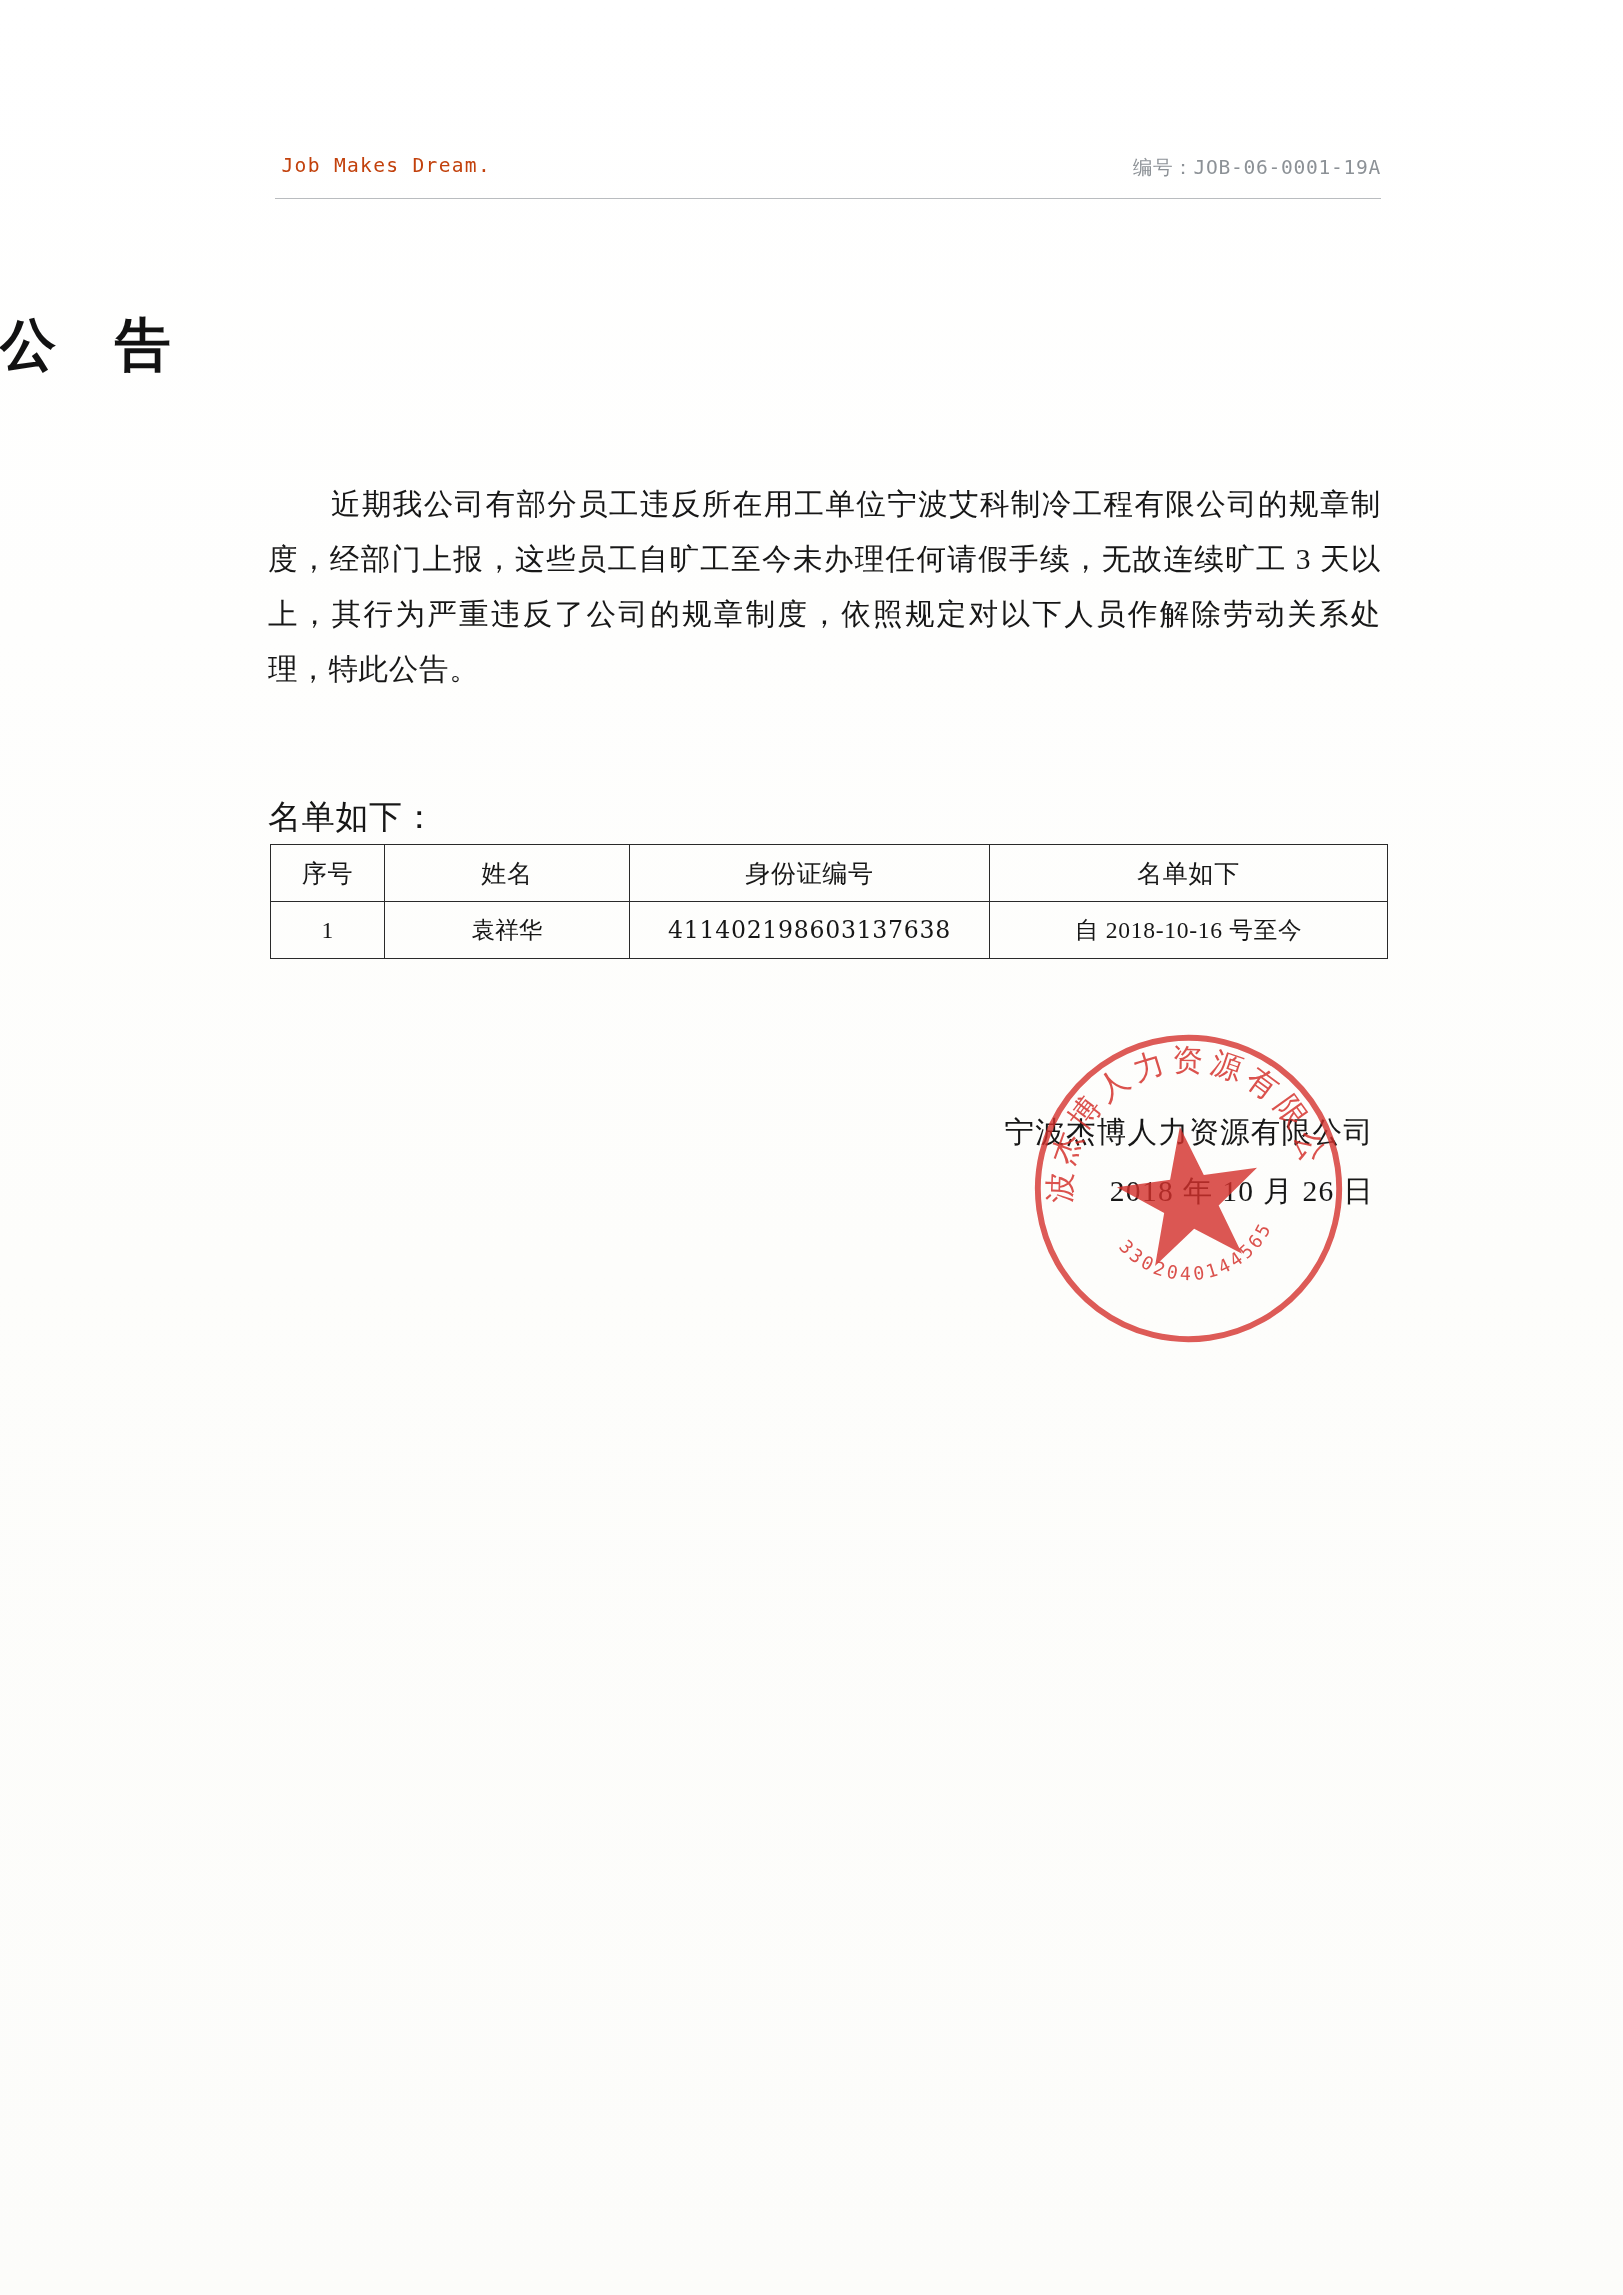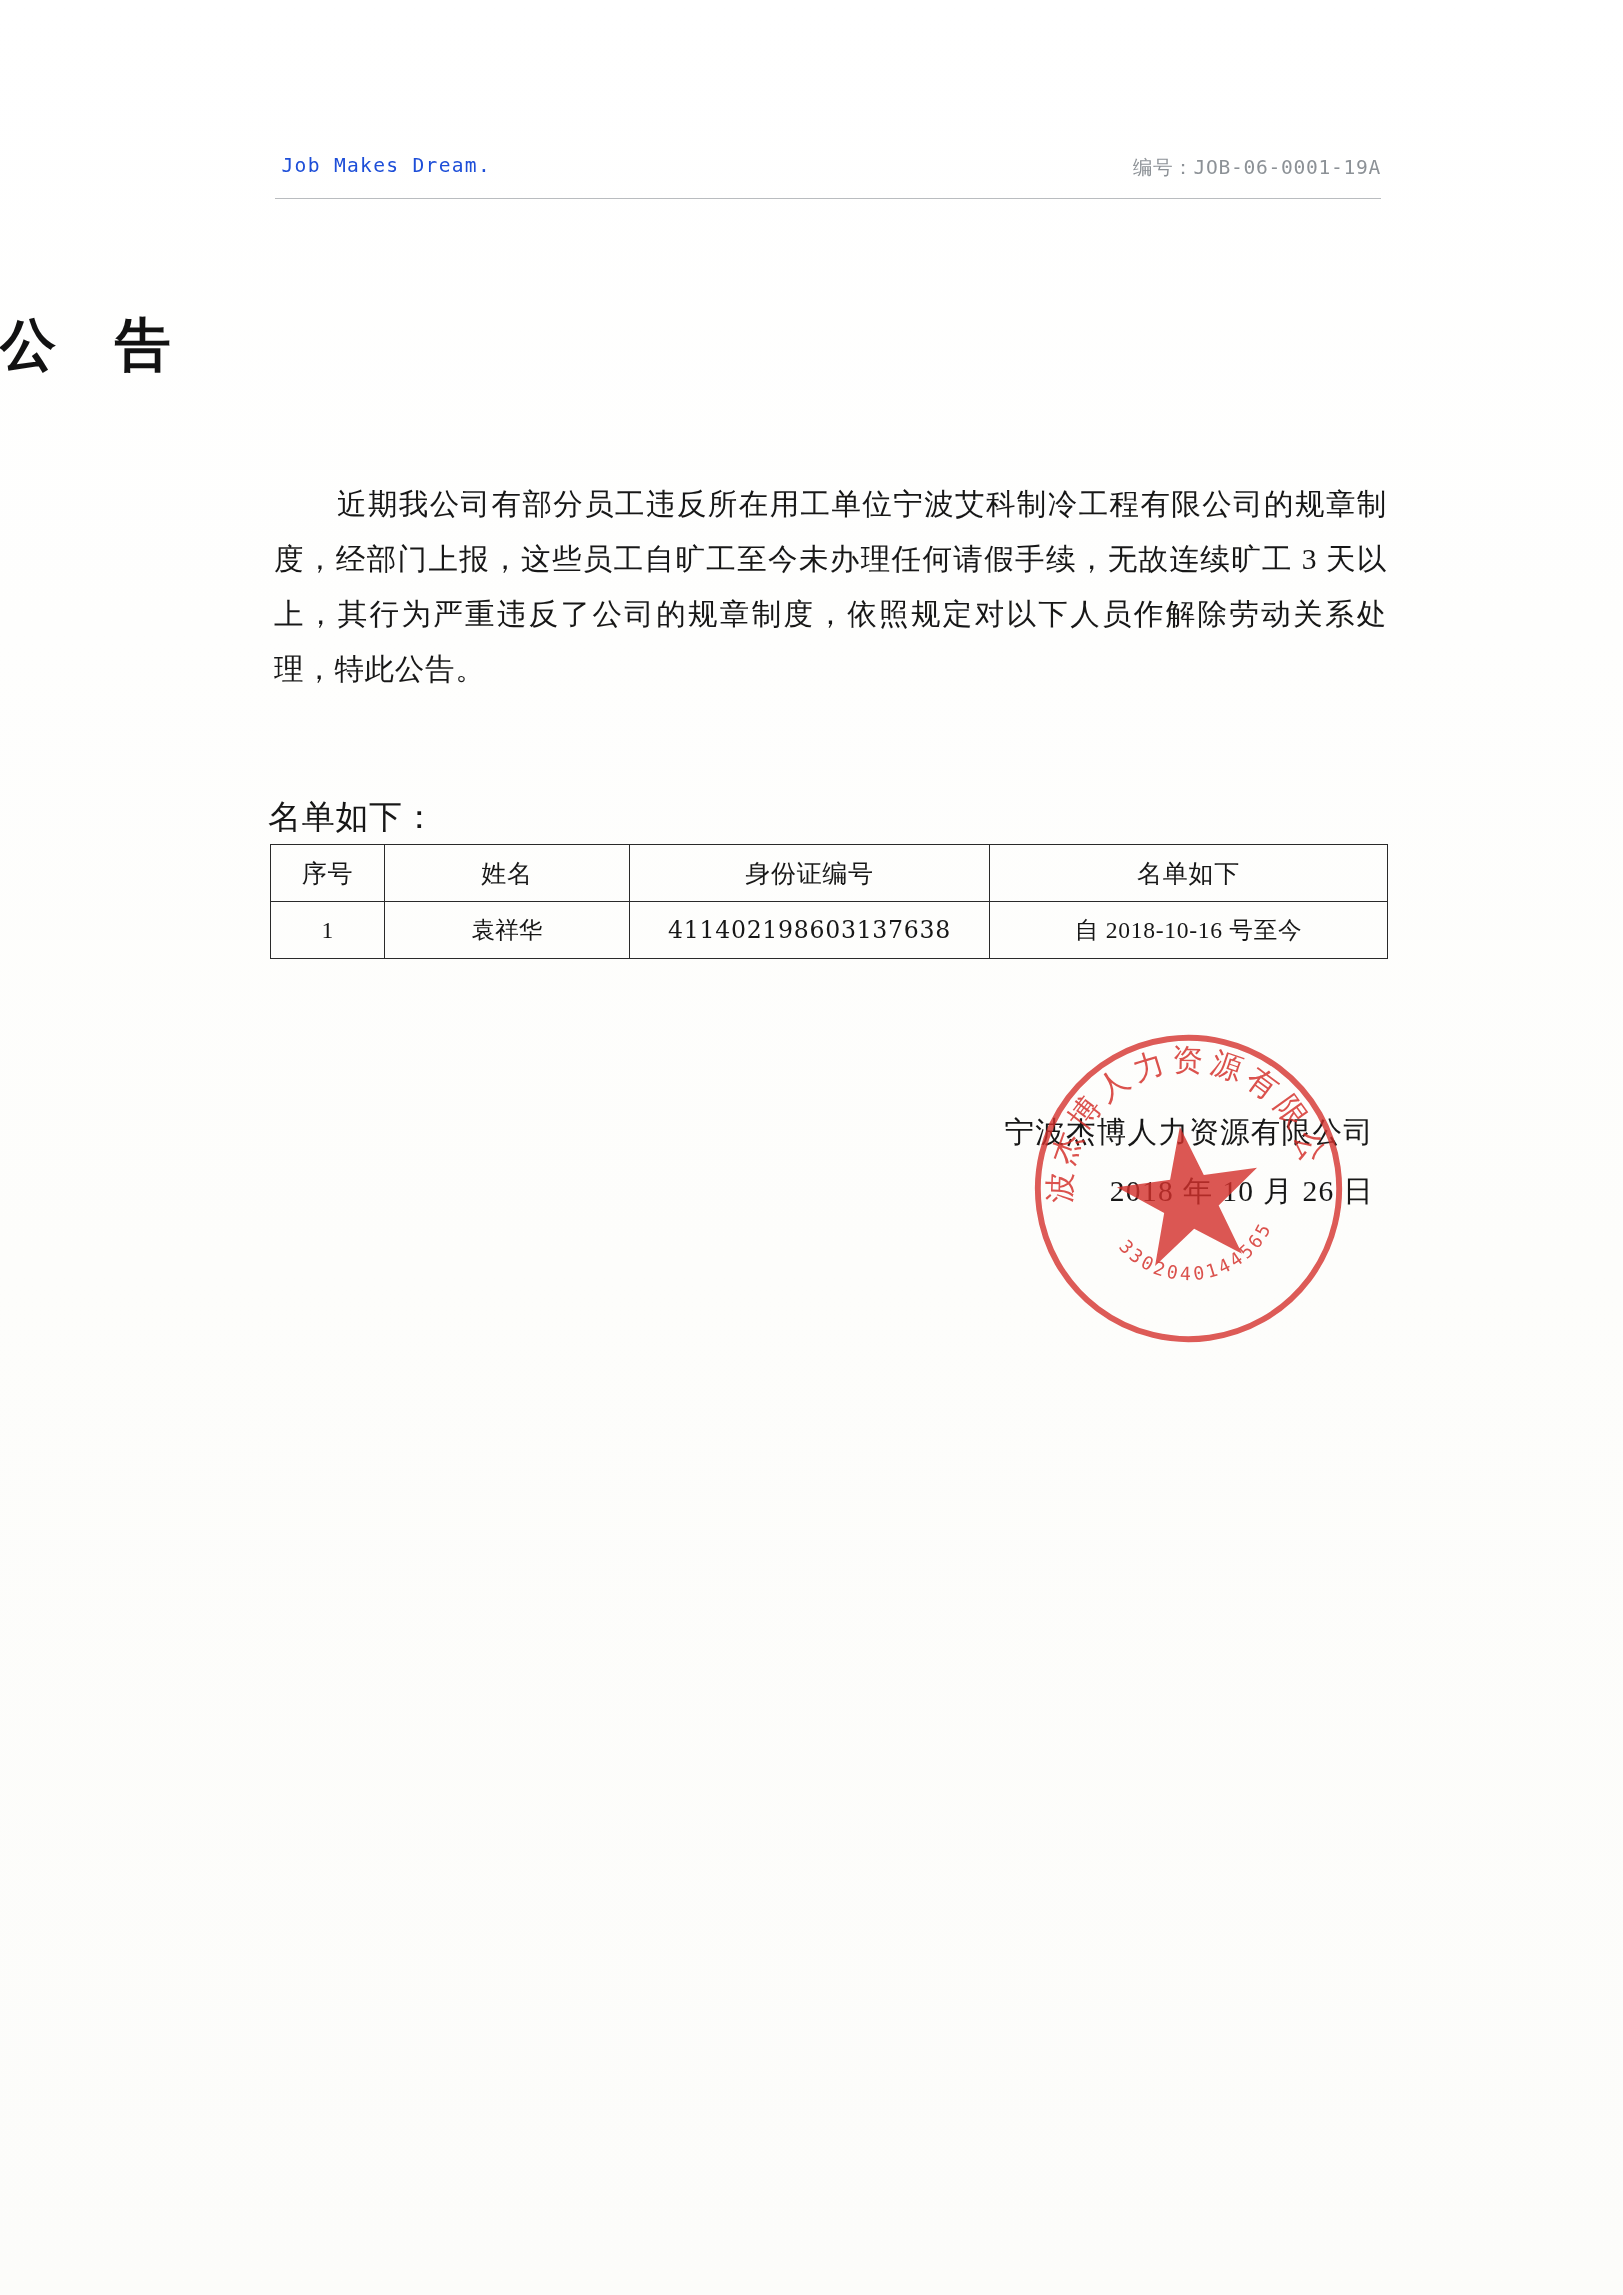--- a/index.html
+++ b/index.html
@@ -39,21 +39,21 @@
     width: 1106px;
     height: 59px;
   }
   .header-slogan {
     position: absolute;
     left: 6.5px;
     top: 6.5px;
     font-family: "DejaVu Sans Mono", monospace;
     font-size: 19.6px;
     letter-spacing: 1.3px;
-    color: #1d4ed8;
+    color: #c2410c;
     white-space: nowrap;
   }
   .header-code {
     position: absolute;
     right: 0px;
     top: 6.5px;
     font-family: "DejaVu Sans Mono", monospace;
     font-size: 19.6px;
     letter-spacing: 0.7px;
     color: #8c9196;
@@ -78,21 +78,21 @@
     font-family: "DejaVu Serif", "Liberation Serif", serif;
     font-weight: bold;
     font-size: 56px;
     letter-spacing: 19.6px;
     color: #121212;
   }
 
   
   .body-block {
     position: absolute;
-    left: 274px;
+    left: 268px;
     top: 477px;
     width: 1113px;
   }
   .para {
     font-size: 29.5px;
     line-height: 55px;
     text-align: justify;
     text-indent: 63px;
     color: #171717;
     letter-spacing: 0.7px;

